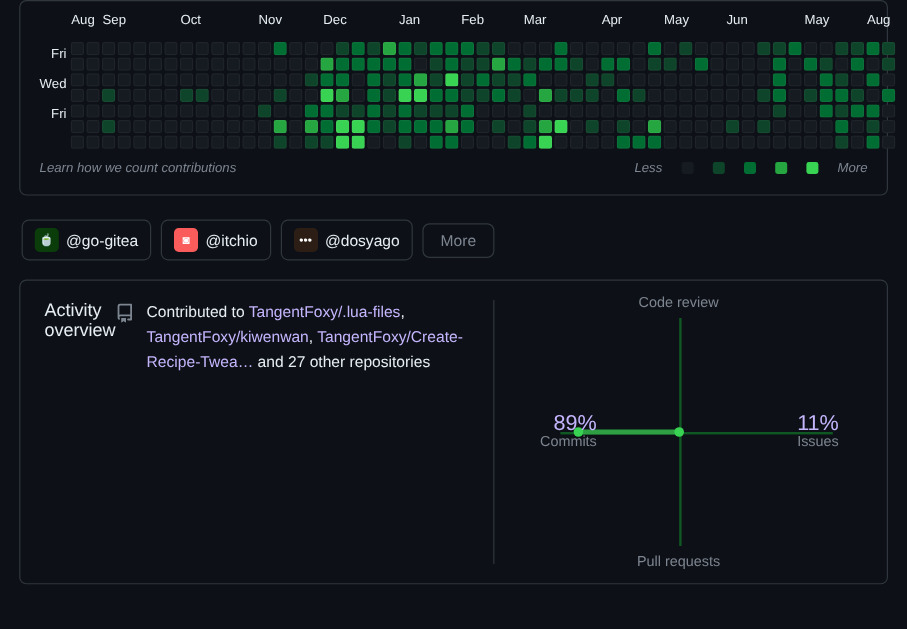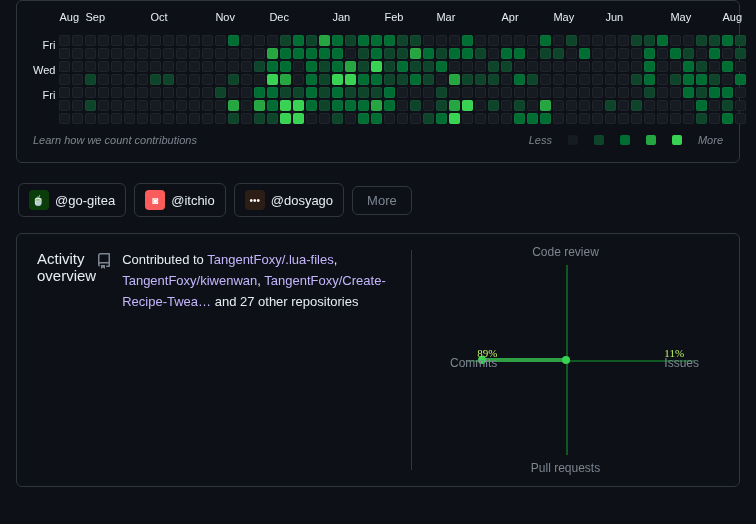--- a/index.html
+++ b/index.html
@@ -37,21 +37,21 @@
   .axis-v{position:absolute;left:50%;top:15px;bottom:15px;width:2px;background:#105823;}
   .axis-h{position:absolute;top:50%;left:55px;right:25px;height:2px;background:#105823;}
   .commit-bar{position:absolute;top:50%;left:70px;right:50%;height:4px;margin-top:-2px;background:#2ea043;border-radius:2px;}
   .commit-dot{position:absolute;top:50%;left:70px;width:8px;height:8px;margin-top:-4px;margin-left:-4px;border-radius:50%;background:#39d353;}
   .center-dot{position:absolute;top:50%;left:50%;width:8px;height:8px;margin-top:-4px;margin-left:-4px;border-radius:50%;background:#39d353;}
   .axis-label{position:absolute;font-size:12px;color:#7d8590;text-align:center;}
   .lbl-top{top:-5px;left:50%;transform:translateX(-50%);}
   .lbl-bottom{bottom:-5px;left:50%;transform:translateX(-50%);}
   .lbl-left{top:50%;left:38px;transform:translateY(-50%);text-align:right;}
   .lbl-right{top:50%;right:20px;transform:translateY(-50%);text-align:left;}
-  .pct{color:#bef264;display:block;font-size:11px;margin-bottom:-3px;margin-top:-3px;font-family:Liberation Serif, serif;}
+  .pct{color:#c4b5fd;display:block;font-size:18px;margin-bottom:-3px;margin-top:-3px;}
 </style>
 </head>
 <body>
 <div class="wrap">
 
 
 <div class="card">
   <div class="contrib-graph">
     <div class="dow-col">
       <span>Fri</span>

